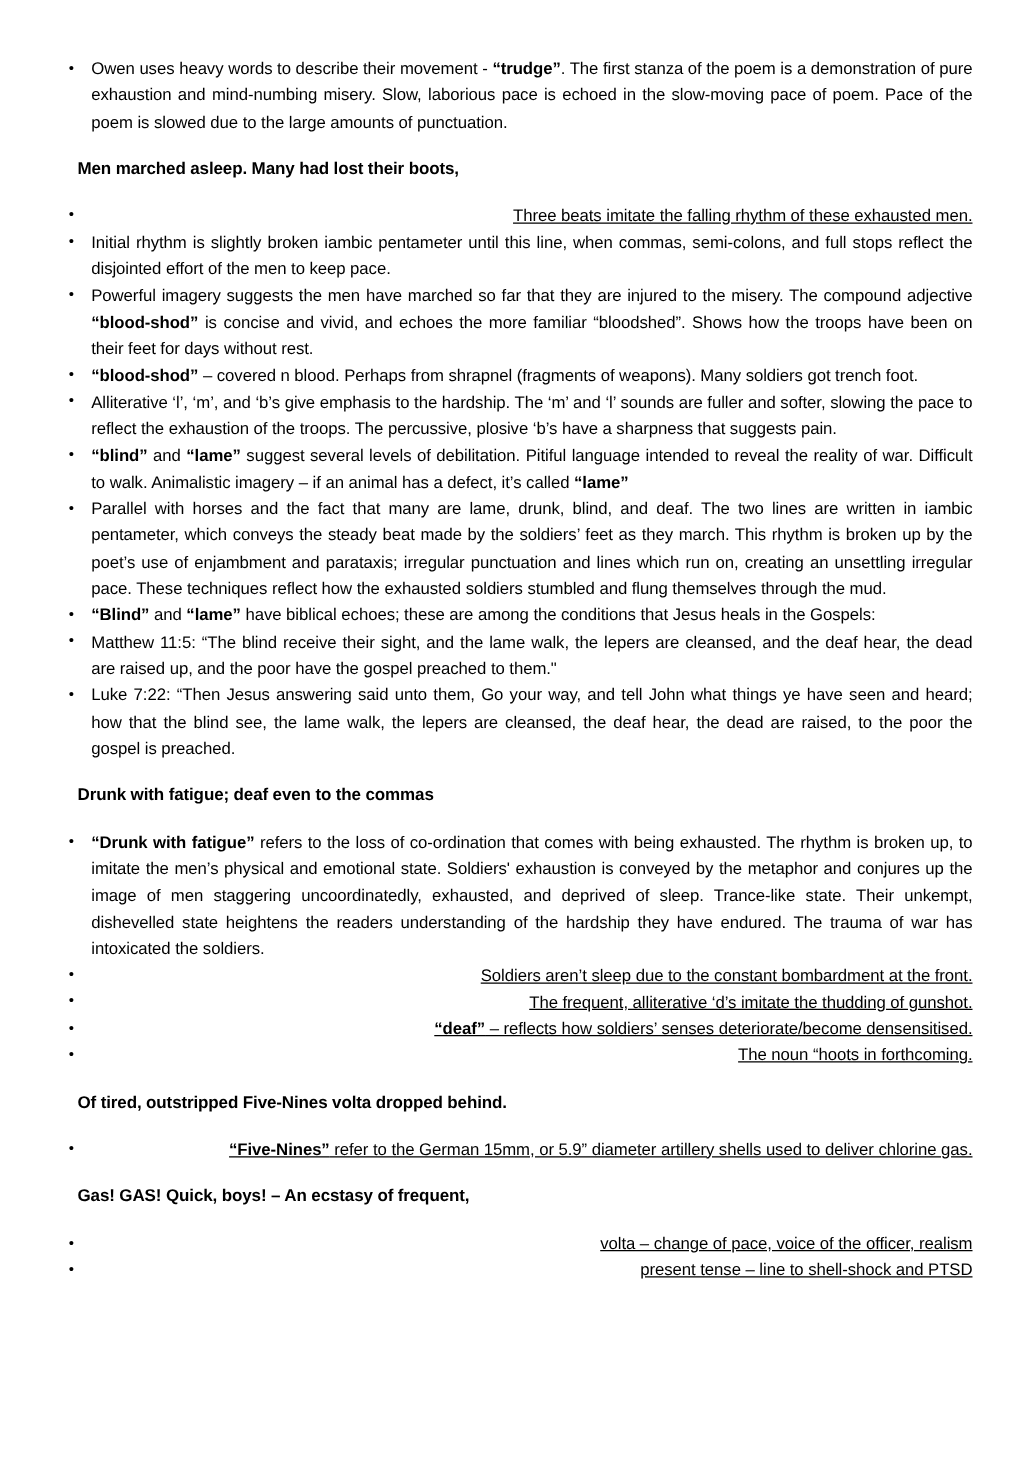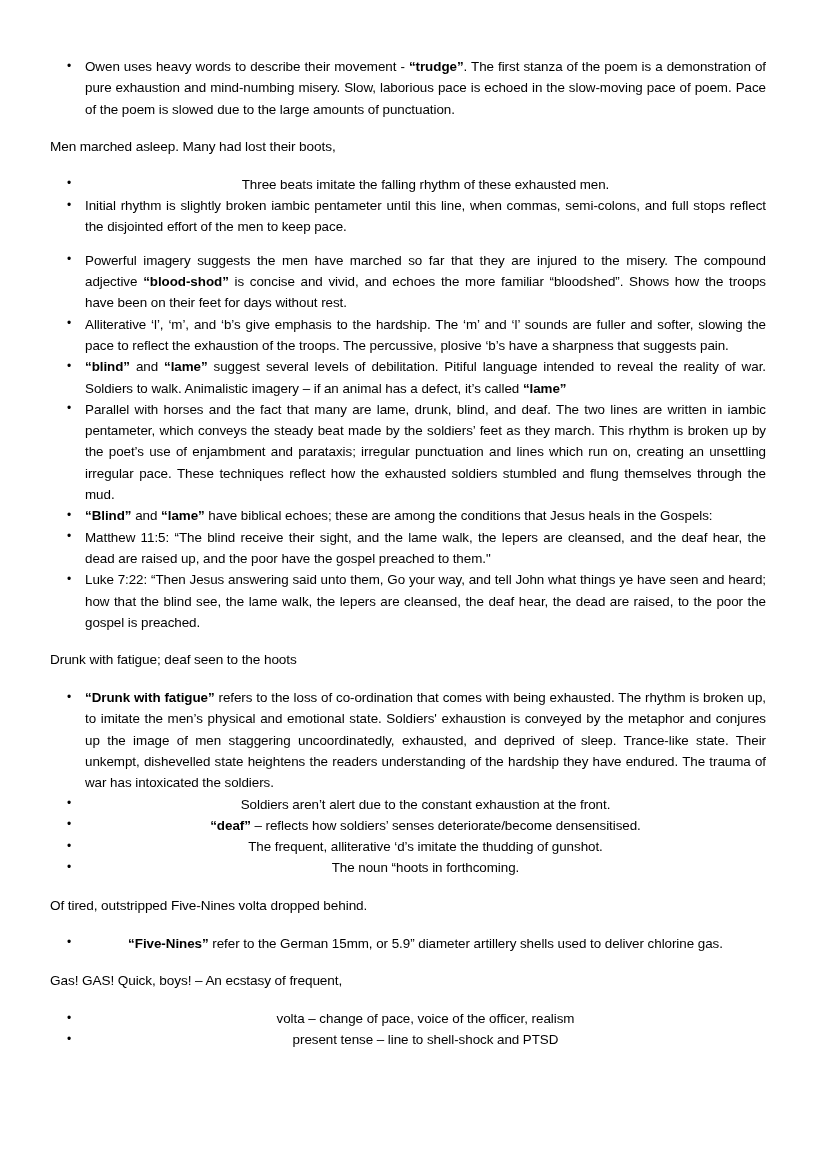--- a/index.html
+++ b/index.html
@@ -21,49 +21,50 @@
   }
   .content {
     position: absolute;
     left: 50px;
     top: 44px;
     width: 728px;
   }
   
   .poem-line {
     font-size: 13.6px;
-    font-weight: normal;
+    font-weight: bold;
     line-height: 1.25;
     letter-spacing: -0.1px;
-    margin: 0;
+    margin: 12px;
     padding: 0;
     color: #000;
   }
   .blk-heading {
     margin-top: 19px;
     margin-bottom: 18px;
   }
   
   ul.bullets {
     list-style: none;
-    margin: 12px;
+    margin: 0;
     padding: 0;
   }
   ul.bullets > li {
     position: relative;
     padding-left: 23px;
     margin: 0 0 0 0;
     font-size: 13.4px;
     line-height: 21.3px;
     text-align: justify;
     letter-spacing: -0.05px;
     color: #000;
   }
   ul.bullets > li.noj {
-    text-align: center;
+    text-align: right;
+    text-decoration: underline;
   }
   ul.bullets > li::before {
     content: "\2022";
     position: absolute;
     left: 5px;
     top: -0.5px;
     font-size: 12px;
     line-height: 21.3px;
     color: #000;
   }
@@ -78,33 +79,34 @@
       <ul class="bullets grp">
         <li class=""><span>Owen uses heavy words to describe their movement - </span><b>“trudge”</b><span>. The first stanza of the poem is a demonstration of pure exhaustion and mind-numbing misery. Slow, laborious pace is echoed in the slow-moving pace of poem. Pace of the poem is slowed due to the large amounts of punctuation.</span></li>
       </ul>
       <p class="poem-line blk-heading">Men marched asleep. Many had lost their boots,</p>
       <ul class="bullets grp">
         <li class="noj"><span>Three beats imitate the falling rhythm of these exhausted men.</span></li>
         <li class=""><span>Initial rhythm is slightly broken iambic pentameter until this line, when commas, semi-colons, and full stops reflect the disjointed effort of the men to keep pace.</span></li>
       </ul>
       <ul class="bullets grp">
         <li class=""><span>Powerful imagery suggests the men have marched so far that they are injured to the misery. The compound adjective </span><b>“blood-shod”</b><span> is concise and vivid, and echoes the more familiar “bloodshed”. Shows how the troops have been on their feet for days without rest.</span></li>
+        <li class=""><b>“blood-shod”</b><span> – covered n blood. Perhaps from shrapnel (fragments of weapons). Many soldiers got trench foot.</span></li>
         <li class=""><span>Alliterative ‘l’, ‘m’, and ‘b’s give emphasis to the hardship. The ‘m’ and ‘l’ sounds are fuller and softer, slowing the pace to reflect the exhaustion of the troops. The percussive, plosive ‘b’s have a sharpness that suggests pain.</span></li>
-        <li class=""><b>“blind”</b><span> and </span><b>“lame”</b><span> suggest several levels of debilitation. Pitiful language intended to reveal the reality of war. Soldiers to walk. Animalistic imagery – if an animal has a defect, it’s called </span><b>“lame”</b></li>
+        <li class=""><b>“blind”</b><span> and </span><b>“lame”</b><span> suggest several levels of debilitation. Pitiful language intended to reveal the reality of war. Difficult to walk. Animalistic imagery – if an animal has a defect, it’s called </span><b>“lame”</b></li>
         <li class=""><span>Parallel with horses and the fact that many are lame, drunk, blind, and deaf. The two lines are written in iambic pentameter, which conveys the steady beat made by the soldiers’ feet as they march. This rhythm is broken up by the poet’s use of enjambment and parataxis; irregular punctuation and lines which run on, creating an unsettling irregular pace. These techniques reflect how the exhausted soldiers stumbled and flung themselves through the mud.</span></li>
         <li class=""><b>“Blind”</b><span> and </span><b>“lame”</b><span> have biblical echoes; these are among the conditions that Jesus heals in the Gospels:</span></li>
         <li class=""><span>Matthew 11:5: “The blind receive their sight, and the lame walk, the lepers are cleansed, and the deaf hear, the dead are raised up, and the poor have the gospel preached to them."</span></li>
         <li class=""><span>Luke 7:22: “Then Jesus answering said unto them, Go your way, and tell John what things ye have seen and heard; how that the blind see, the lame walk, the lepers are cleansed, the deaf hear, the dead are raised, to the poor the gospel is preached.</span></li>
       </ul>
-      <p class="poem-line blk-heading">Drunk with fatigue; deaf seen to the hoots</p>
+      <p class="poem-line blk-heading">Drunk with fatigue; deaf even to the commas</p>
       <ul class="bullets grp">
         <li class=""><b>“Drunk with fatigue”</b><span> refers to the loss of co-ordination that comes with being exhausted. The rhythm is broken up, to imitate the men’s physical and emotional state. Soldiers' exhaustion is conveyed by the metaphor and conjures up the image of men staggering uncoordinatedly, exhausted, and deprived of sleep. Trance-like state. Their unkempt, dishevelled state heightens the readers understanding of the hardship they have endured. The trauma of war has intoxicated the soldiers.</span></li>
-        <li class="noj"><span>Soldiers aren’t alert due to the constant exhaustion at the front.</span></li>
+        <li class="noj"><span>Soldiers aren’t sleep due to the constant bombardment at the front.</span></li>
+        <li class="noj"><span>The frequent, alliterative ‘d’s imitate the thudding of gunshot.</span></li>
         <li class="noj"><b>“deaf”</b><span> – reflects how soldiers’ senses deteriorate/become densensitised.</span></li>
-        <li class="noj"><span>The frequent, alliterative ‘d’s imitate the thudding of gunshot.</span></li>
         <li class="noj"><span>The noun “hoots in forthcoming.</span></li>
       </ul>
       <p class="poem-line blk-heading">Of tired, outstripped Five-Nines volta dropped behind.</p>
       <ul class="bullets grp">
         <li class="noj"><b>“Five-Nines”</b><span> refer to the German 15mm, or 5.9” diameter artillery shells used to deliver chlorine gas.</span></li>
       </ul>
       <p class="poem-line blk-heading">Gas! GAS! Quick, boys! – An ecstasy of frequent,</p>
       <ul class="bullets grp">
         <li class="noj"><span>volta – change of pace, voice of the officer, realism</span></li>
         <li class="noj"><span>present tense – line to shell-shock and PTSD</span></li>

